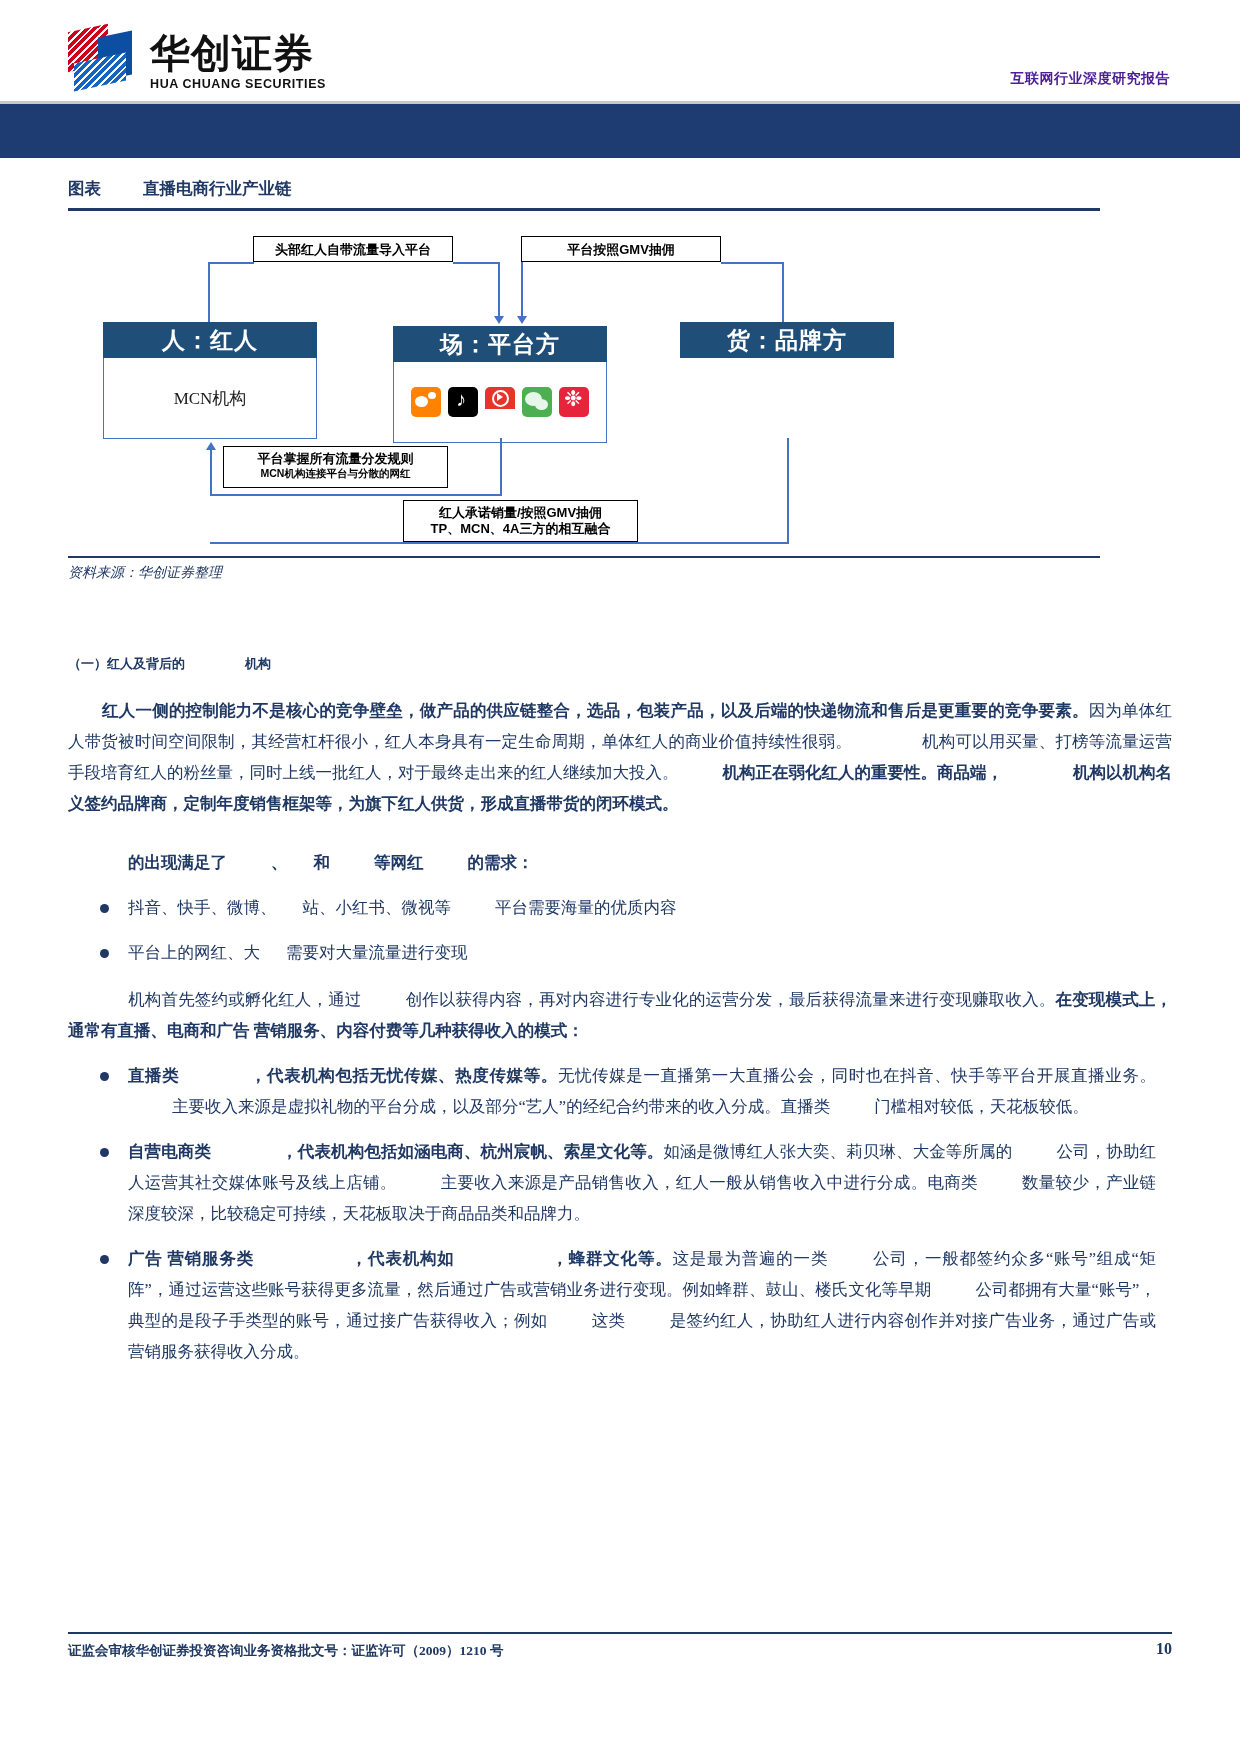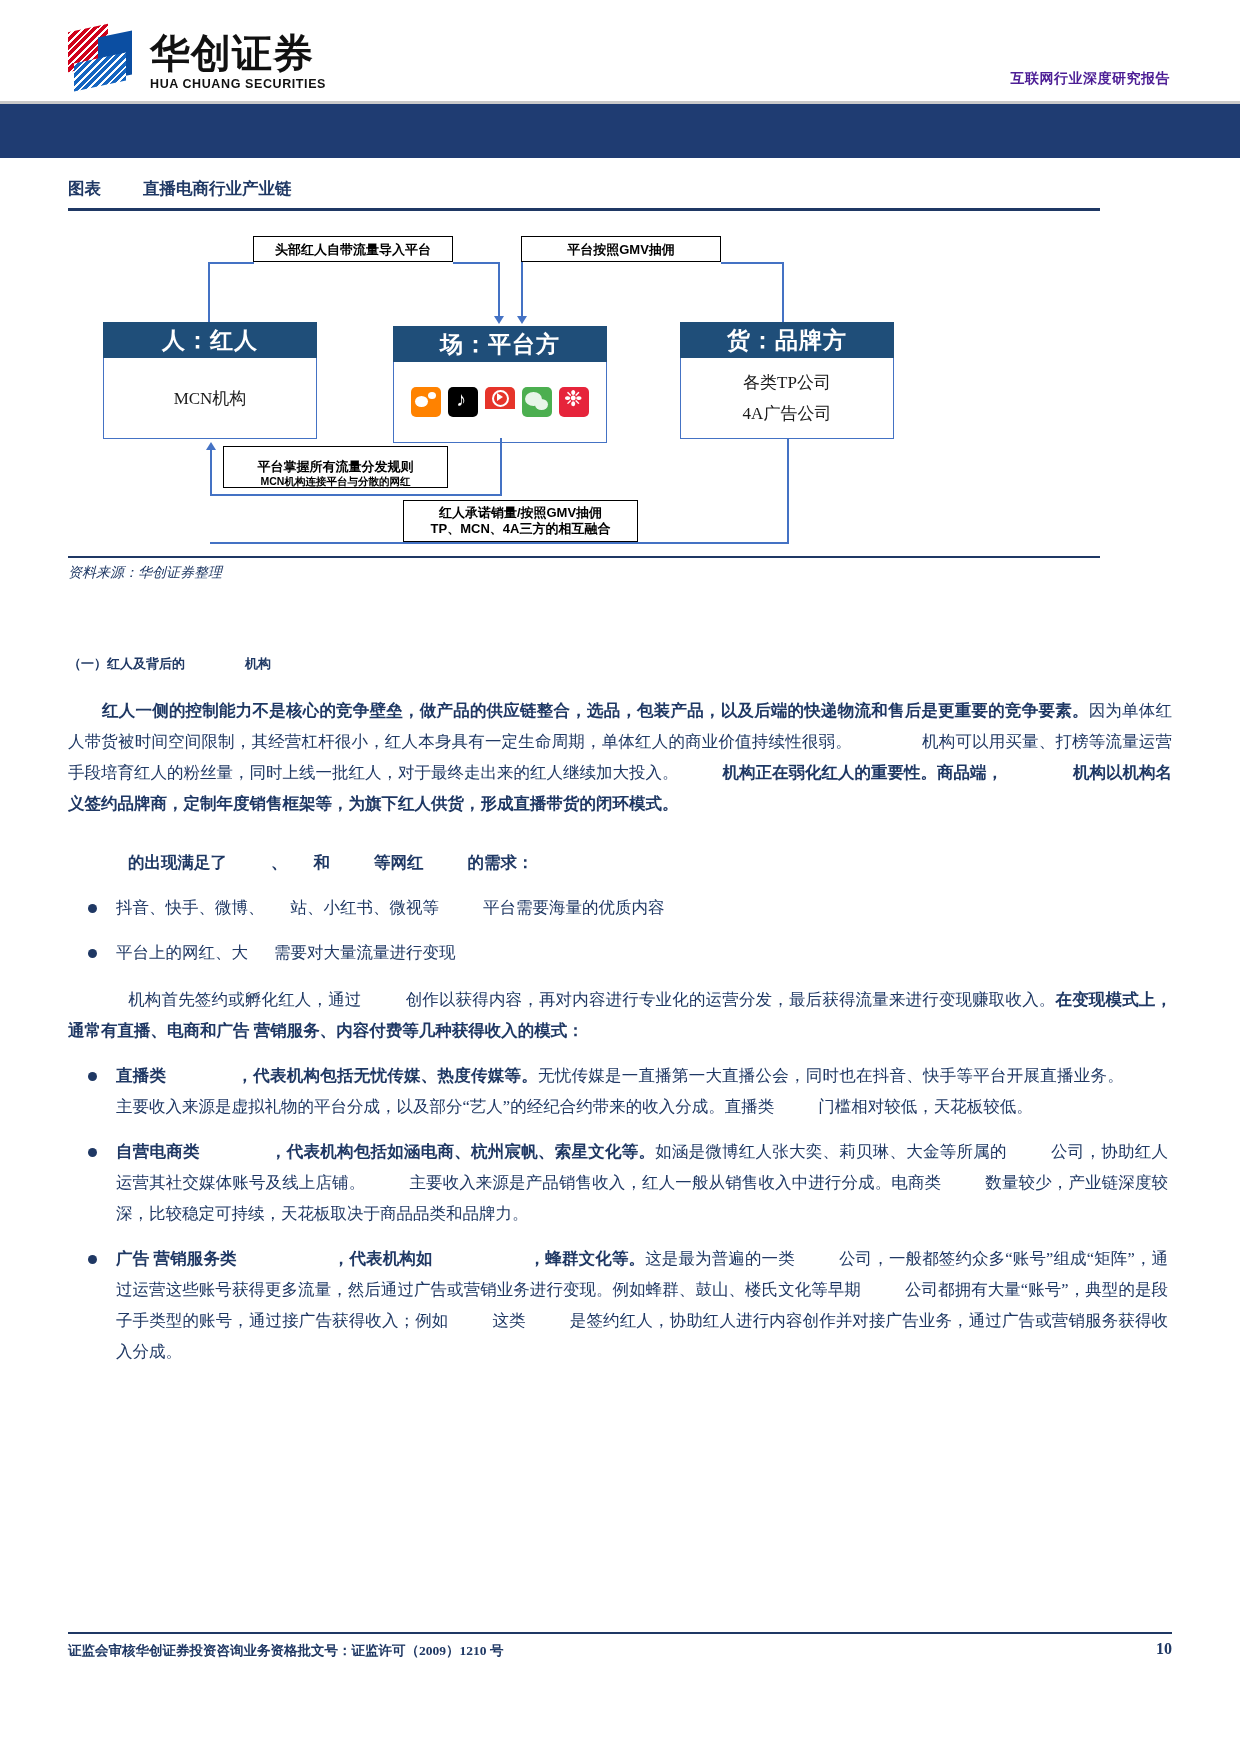--- a/index.html
+++ b/index.html
@@ -80,21 +80,21 @@
   h3.sec .gap{display:inline-block;width:60px;}
   p.para{font-size:16.5px;line-height:31px;margin:0 0 4px 0;text-align:justify;color:#1F3864;}
   p.para.ind{text-indent:34px;}
   .b{font-weight:bold;}
   .gap-s{display:inline-block;width:26px;}
   .gap-m{display:inline-block;width:44px;}
   .gap-l{display:inline-block;width:70px;}
   .gap-xl{display:inline-block;width:96px;}
   ul.bl{list-style:none;margin:0;padding:0;}
   ul.bl li{position:relative;padding-left:44px;font-size:16.5px;line-height:31px;
-    margin:14px 4px;text-align:justify;color:#1F3864;}
+    margin:14px 16px;text-align:justify;color:#1F3864;}
   ul.bl li:before{content:"";position:absolute;left:16px;top:12px;width:9px;height:9px;
     border-radius:50%;background:#1F3864;}
 
   
   .footer-rule{position:absolute;left:68px;top:1632px;width:1104px;height:1.6px;background:#1F3864;}
   .footer-left{position:absolute;left:68px;top:1642px;font-size:13.5px;font-weight:bold;color:#1F3864;}
   .footer-right{position:absolute;right:68px;top:1640px;font-size:16px;font-weight:bold;color:#1F3864;}
 </style>
 </head>
 <body>
@@ -160,27 +160,23 @@
 
           </span>
           <span class="ic ic-wx"></span>
           <span class="ic ic-ks"></span>
         </div>
       </div>
     </div>
 
     <div class="pillar" style="left:612px;top:94px;">
       <div class="cap">货：品牌方</div>
-      <div class="body">
-        <span class="line">各类TP公司</span>
-        <span class="line">4A广告公司</span>
-      </div>
-    </div>
-
-    <div class="nbox" style="left:155px;top:218px;width:225px;height:42px;padding-top:12px;">
+    </div>
+
+    <div class="nbox" style="left:155px;top:218px;width:225px;height:42px;padding-top:4px;">
       <div>平台掌握所有流量分发规则</div>
       <div class="sm">MCN机构连接平台与分散的网红</div>
     </div>
     <div class="conn cv" style="left:432px;top:210px;height:58px;"></div>
     <div class="conn ch" style="left:142px;top:266px;width:291px;"></div>
     <div class="conn cv" style="left:142px;top:222px;height:46px;"></div>
     <div class="arw arw-u" style="left:138px;top:214px;"></div>
 
     <div class="nbox" style="left:335px;top:272px;width:235px;height:42px;padding-top:4px;">
       <div>红人承诺销量/按照GMV抽佣</div>

